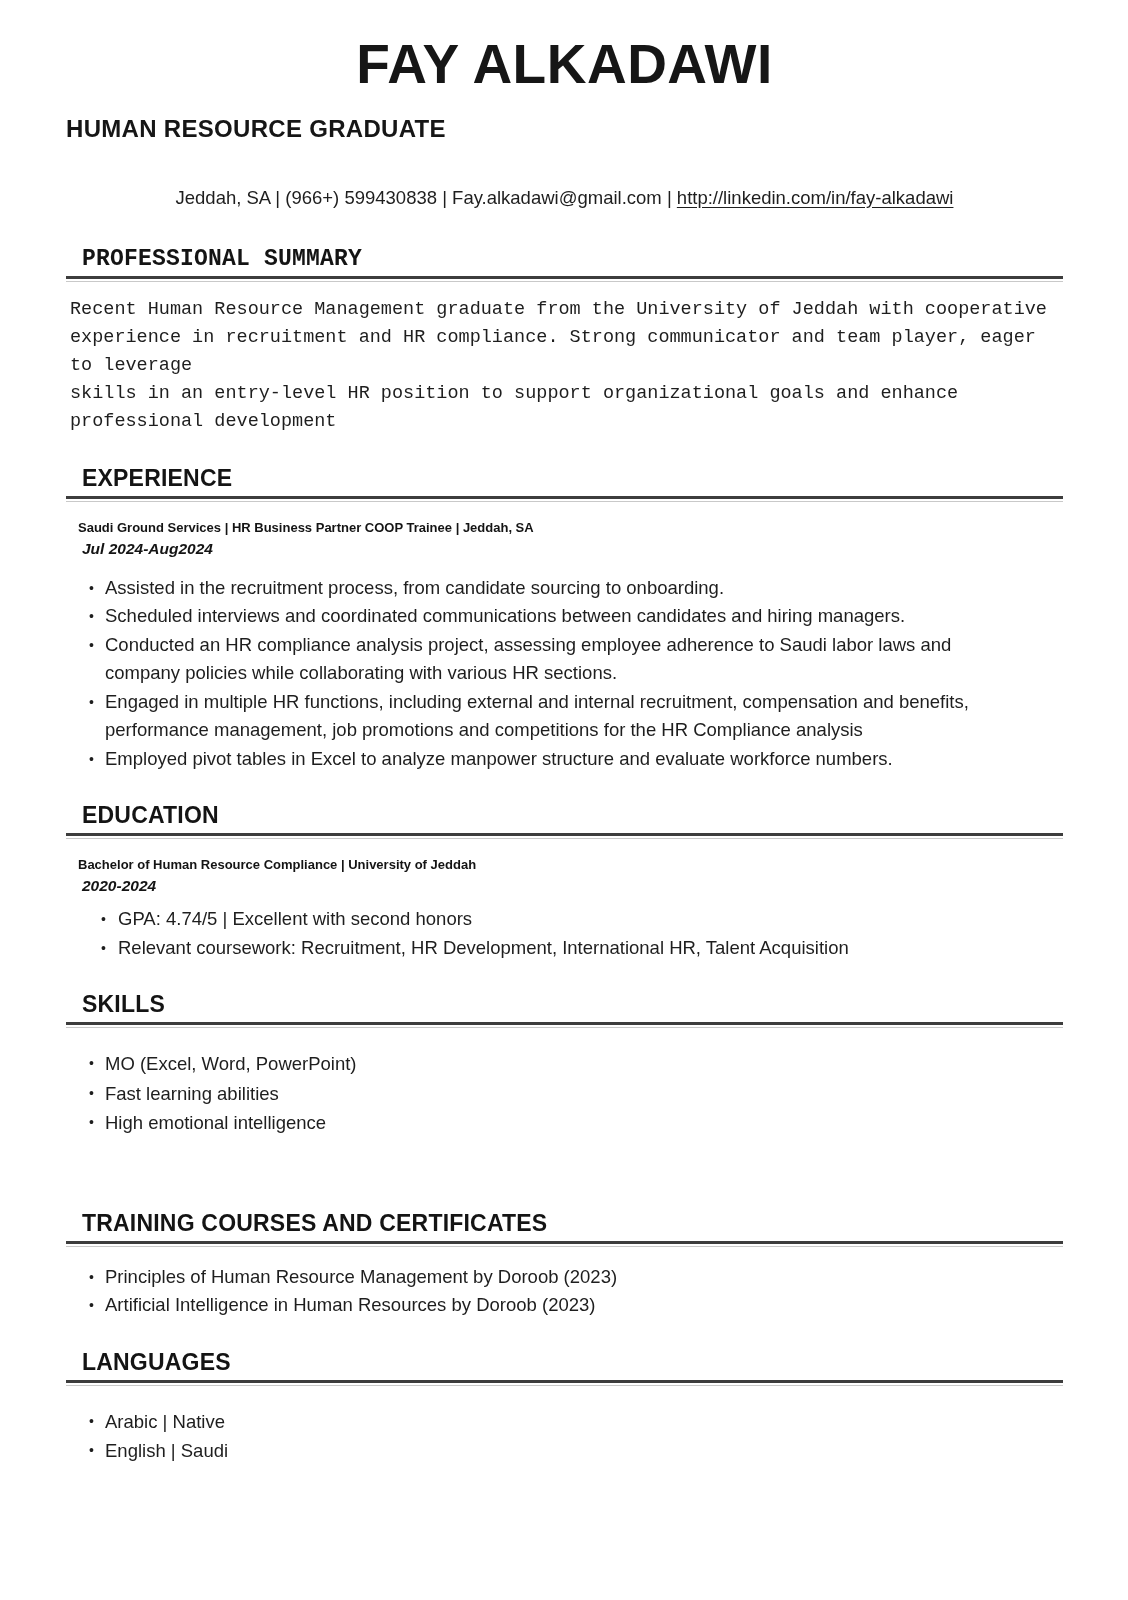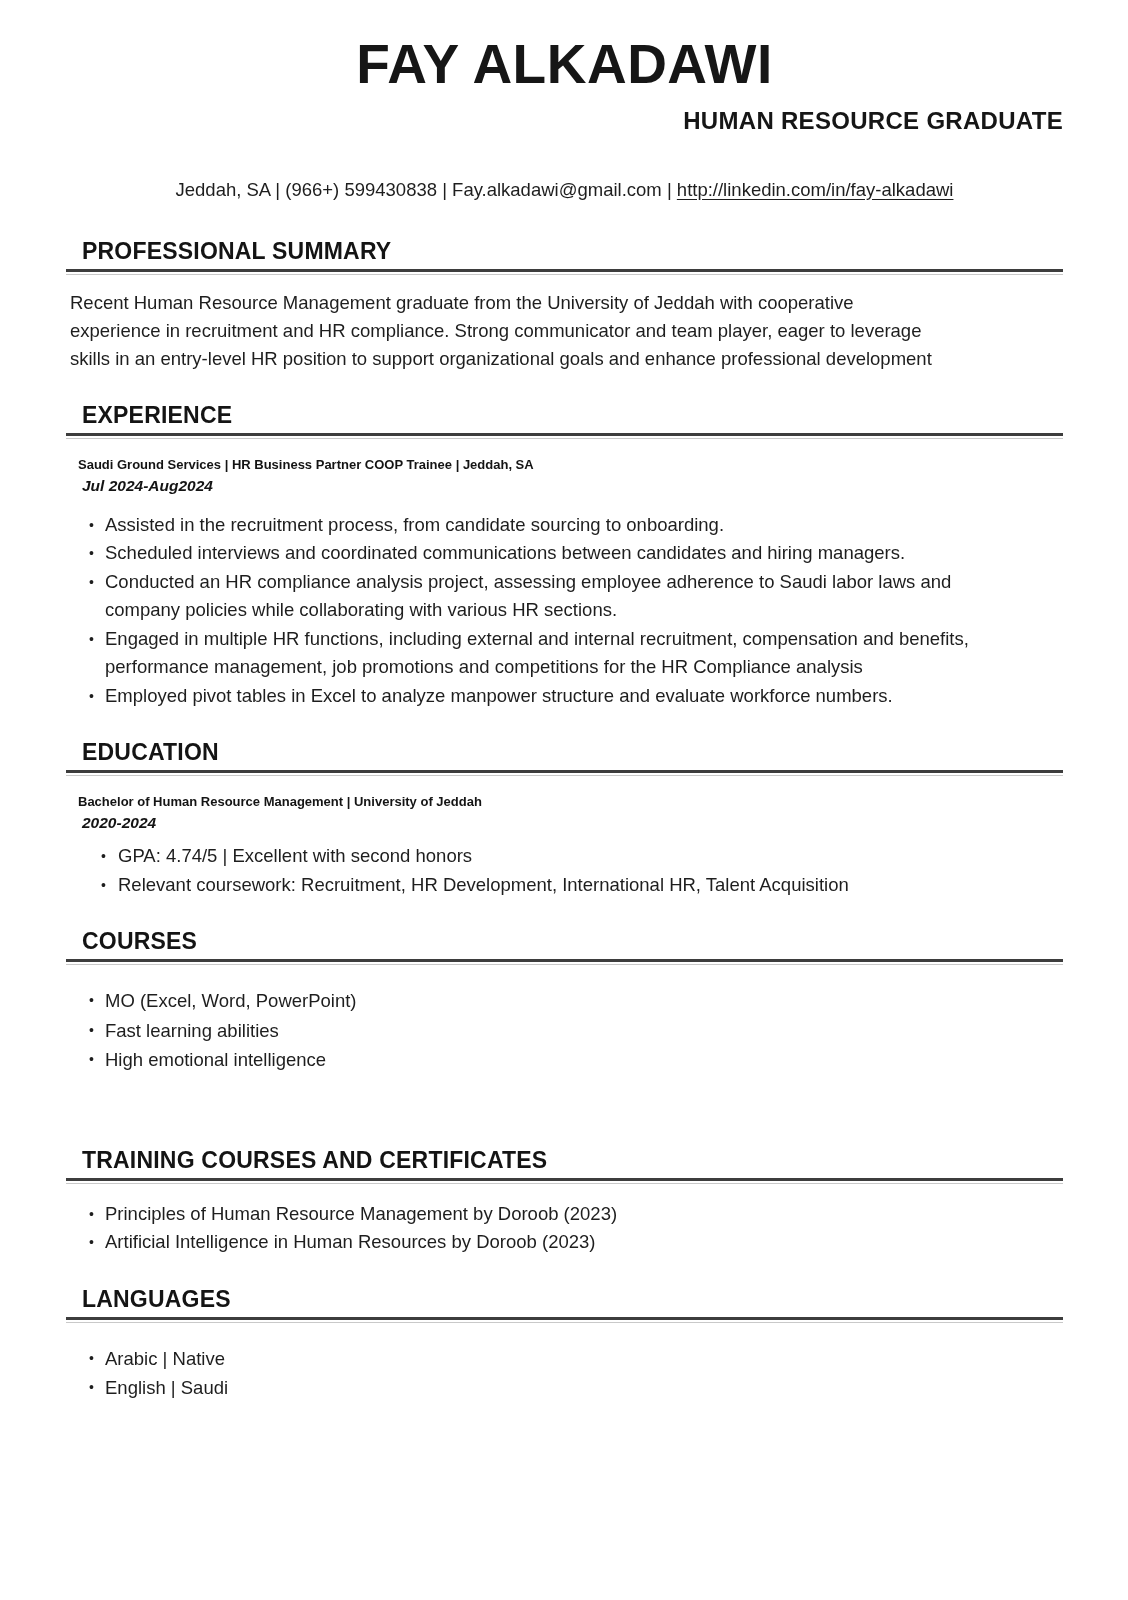--- a/index.html
+++ b/index.html
@@ -23,42 +23,42 @@
   .candidate-name {
     margin: 0;
     text-align: center;
     font-size: 55px;
     font-weight: 700;
     letter-spacing: 0.5px;
     line-height: 1.12;
     color: #161616;
   }
   .candidate-title {
-    margin: 11px 0 0 0;
-    text-align: right;
+    margin: 19px 0 0 0;
+    text-align: left;
     font-size: 24px;
     font-weight: 700;
     letter-spacing: 0.3px;
     color: #161616;
   }
   .contact-line {
     margin-top: 44px;
     text-align: center;
     font-size: 18.5px;
     color: #1e1e1e;
   }
   .contact-line .link {
     text-decoration: underline;
     text-underline-offset: 3px;
     color: #1e1e1e;
     cursor: pointer;
   }
   
   .section { margin-top: 29px; }
-  .section.first { margin-top: 37px; }
+  .section.first { margin-top: 37px; font-family: Liberation Mono, monospace; }
   .section.gap-lg { margin-top: 72px; }
   .sec-heading {
     margin: 0 0 0 16px;
     font-size: 23px;
     font-weight: 700;
     letter-spacing: 0.2px;
     color: #141414;
   }
   .sec-rule {
     margin-top: 4px;
@@ -145,31 +145,31 @@
 performance management, job promotions and competitions for the HR Compliance analysis</li>
         <li>Employed pivot tables in Excel to analyze manpower structure and evaluate workforce numbers.</li>
       </ul>
     </div>
   </div>
 
   <div class="section">
     <h2 class="sec-heading">EDUCATION</h2>
     <div class="sec-rule"></div>
     <div>
-      <div class="job-title">Bachelor of Human Resource Management | University of Jeddah</div>
+      <div class="job-title">Bachelor of Human Resource Compliance | University of Jeddah</div>
       <div class="job-dates">2020-2024</div>
       <ul class="bullets indent tight">
         <li>GPA: 4.74/5 | Excellent with second honors</li>
         <li>Relevant coursework: Recruitment, HR Development, International HR, Talent Acquisition</li>
       </ul>
     </div>
   </div>
 
   <div class="section">
-    <h2 class="sec-heading">COURSES</h2>
+    <h2 class="sec-heading">SKILLS</h2>
     <div class="sec-rule"></div>
     <ul class="bullets loose">
       <li>MO (Excel, Word, PowerPoint)</li>
       <li>Fast learning abilities</li>
       <li>High emotional intelligence</li>
     </ul>
   </div>
 
   <div class="section gap-lg">
     <h2 class="sec-heading">TRAINING COURSES AND CERTIFICATES</h2>

